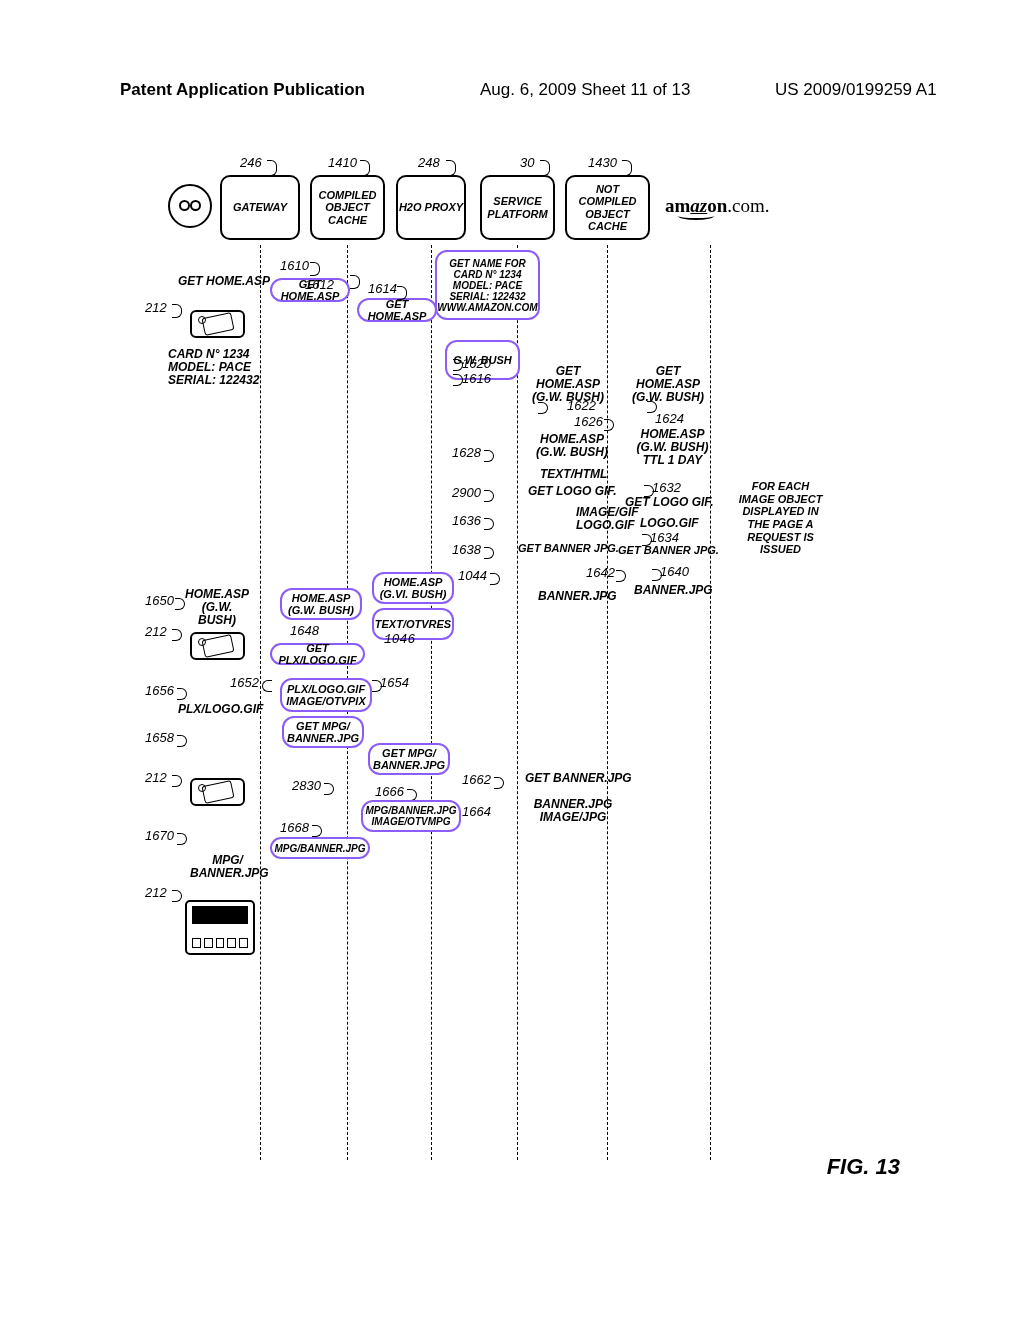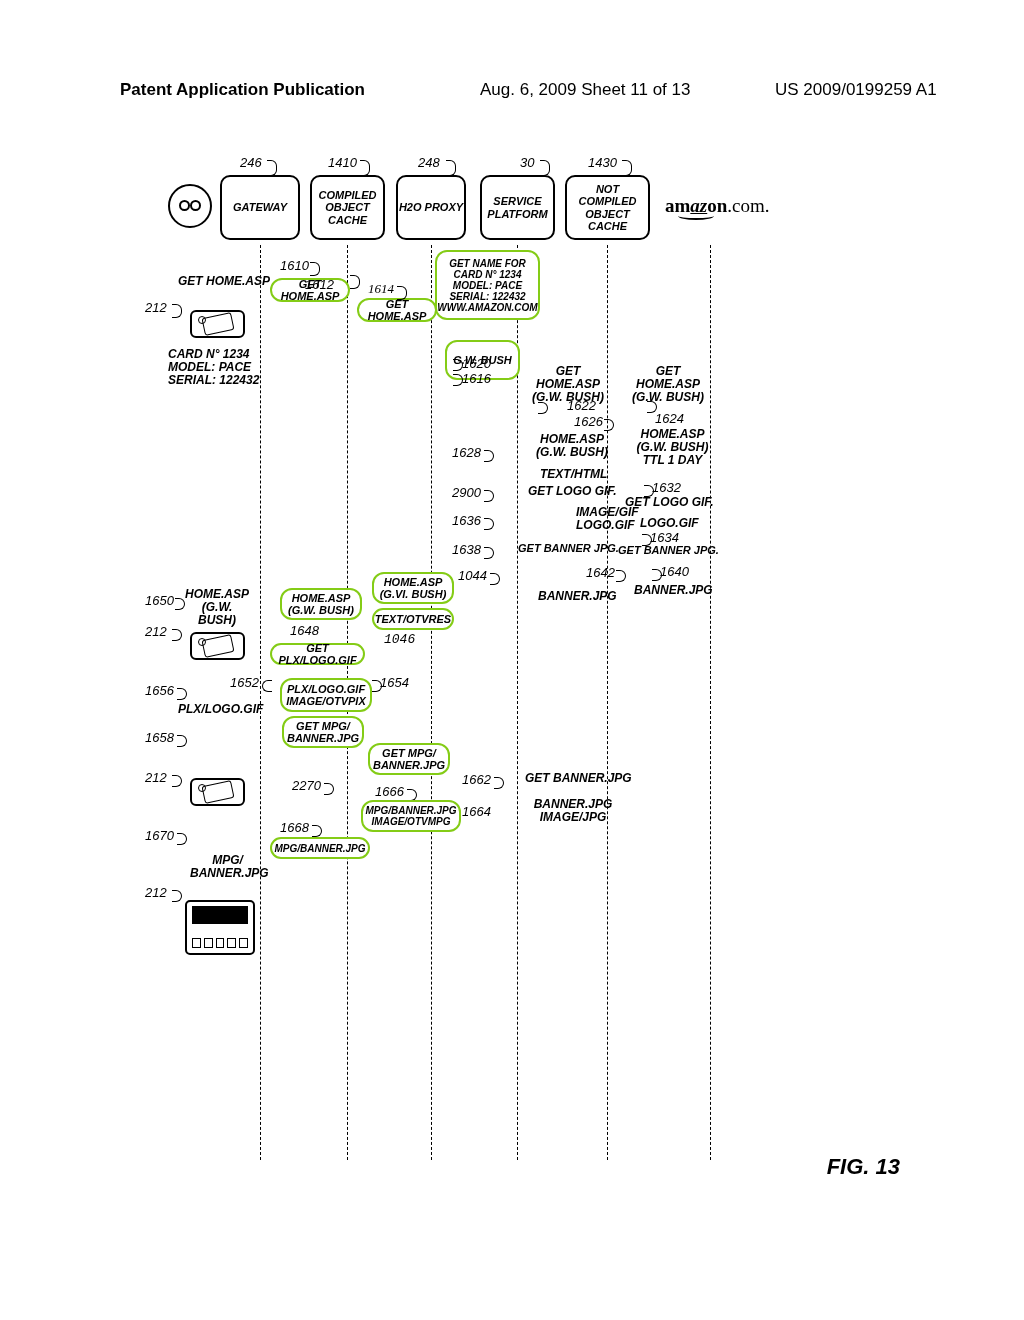--- a/index.html
+++ b/index.html
@@ -46,21 +46,21 @@
     justify-content: center;
     font-style: italic;
     font-weight: bold;
     font-size: 11px;
     text-align: center;
     line-height: 1.1;
     background: #fff;
   }
   .msg-box {
     position: absolute;
-    border: 2px solid #84cc16;
+    border: 2px solid #8b5cf6;
     border-radius: 12px;
     padding: 2px 4px;
     font-style: italic;
     font-weight: bold;
     font-size: 11px;
     text-align: center;
     background: #fff;
     line-height: 1.1;
     display:flex;
     align-items:center;
@@ -147,21 +147,21 @@
     <div class="hook-r" style="left:160px;top:92px;height:14px;"></div>
 
     <div class="msg-box" style="left:120px;top:108px;width:80px;height:24px;">GET HOME.ASP</div>
 
     <div class="ref" style="left:210px;top:100px;">
         <span style="position:absolute;left:-55px;top:0;margin-top:7px;">1612</span>
       </div>
     <div class="hook" style="left:200px;top:105px;height:14px;transform:scaleX(-1);"></div>
 
     <div class="msg-box" style="left:207px;top:128px;width:80px;height:24px;">GET HOME.ASP</div>
-    <div class="ref" style="left:218px;top:111px;font-family:Liberation Serif, serif;">1614</div>
+    <div class="ref" style="left:218px;top:111px;">1614</div>
     <div class="hook" style="left:247px;top:116px;height:14px;transform:scaleX(-1);"></div>
 
     <div class="ref" style="left:-5px;top:130px;">212</div>
     <div class="hook-r" style="left:22px;top:134px;height:14px;"></div>
     <div class="card" style="left:40px;top:140px;"></div>
 
     <div class="label" style="left:18px;top:178px;">CARD N° 1234</div>
     <div class="label" style="left:18px;top:191px;">MODEL: PACE</div>
     <div class="label" style="left:18px;top:204px;">SERIAL: 122432</div>
 
@@ -208,24 +208,25 @@
     <div class="label" style="left:368px;top:372px;font-size:11px;">GET BANNER JPG.</div>
     <div class="label" style="left:468px;top:374px;font-size:11px;">GET BANNER JPG.</div>
 
     <div class="ref" style="left:436px;top:395px;">1642</div>
     <div class="hook-r" style="left:466px;top:400px;height:12px;"></div>
     <div class="ref" style="left:510px;top:394px;">1640</div>
     <div class="hook" style="left:502px;top:399px;height:12px;transform:scaleX(-1);"></div>
     <div class="label" style="left:388px;top:420px;">BANNER.JPG</div>
     <div class="label" style="left:484px;top:414px;">BANNER.JPG</div>
 
+    <div class="side-note" style="left:588px;top:310px;width:85px;">FOR EACH IMAGE OBJECT DISPLAYED IN THE PAGE A REQUEST IS ISSUED</div>
 
     <div class="msg-box" style="left:130px;top:418px;width:82px;height:32px;">HOME.ASP (G.W. BUSH)</div>
     <div class="msg-box" style="left:222px;top:402px;width:82px;height:32px;">HOME.ASP (G.VI. BUSH)</div>
-    <div class="msg-box" style="left:222px;top:438px;width:82px;height:22px;">TEXT/OTVRES</div>
+    <div class="msg-box" style="left:222px;top:438px;width:82px;height:32px;">TEXT/OTVRES</div>
     <div class="ref" style="left:308px;top:398px;">1044</div>
     <div class="hook-r" style="left:340px;top:403px;height:12px;"></div>
     <div class="ref" style="left:234px;top:462px;font-family:Liberation Mono, monospace;">1046</div>
     <div class="ref" style="left:140px;top:453px;">1648</div>
 
     <div class="ref" style="left:-5px;top:423px;">1650</div>
     <div class="hook-r" style="left:25px;top:428px;height:12px;"></div>
     <div class="label" style="left:32px;top:418px;width:70px;text-align:center;">HOME.ASP (G.W. BUSH)</div>
     <div class="ref" style="left:-5px;top:454px;">212</div>
     <div class="hook-r" style="left:22px;top:459px;height:12px;"></div>
@@ -246,21 +247,21 @@
     <div class="msg-box" style="left:132px;top:546px;width:82px;height:32px;">GET MPG/ BANNER.JPG</div>
     <div class="ref" style="left:-5px;top:560px;">1658</div>
     <div class="hook-r" style="left:27px;top:565px;height:12px;"></div>
 
     <div class="msg-box" style="left:218px;top:573px;width:82px;height:32px;">GET MPG/ BANNER.JPG</div>
 
     <div class="ref" style="left:-5px;top:600px;">212</div>
     <div class="hook-r" style="left:22px;top:605px;height:12px;"></div>
     <div class="card" style="left:40px;top:608px;"></div>
 
-    <div class="ref" style="left:142px;top:608px;">2270</div>
+    <div class="ref" style="left:142px;top:608px;">2830</div>
     <div class="hook-r" style="left:174px;top:613px;height:12px;"></div>
 
     <div class="ref" style="left:312px;top:602px;">1662</div>
     <div class="hook-r" style="left:344px;top:607px;height:12px;"></div>
     <div class="label" style="left:375px;top:602px;">GET BANNER.JPG</div>
 
     <div class="ref" style="left:312px;top:634px;">1664</div>
     <div class="label" style="left:383px;top:628px;width:80px;text-align:center;">BANNER.JPG IMAGE/JPG</div>
 
     <div class="ref" style="left:225px;top:614px;">1666</div>

